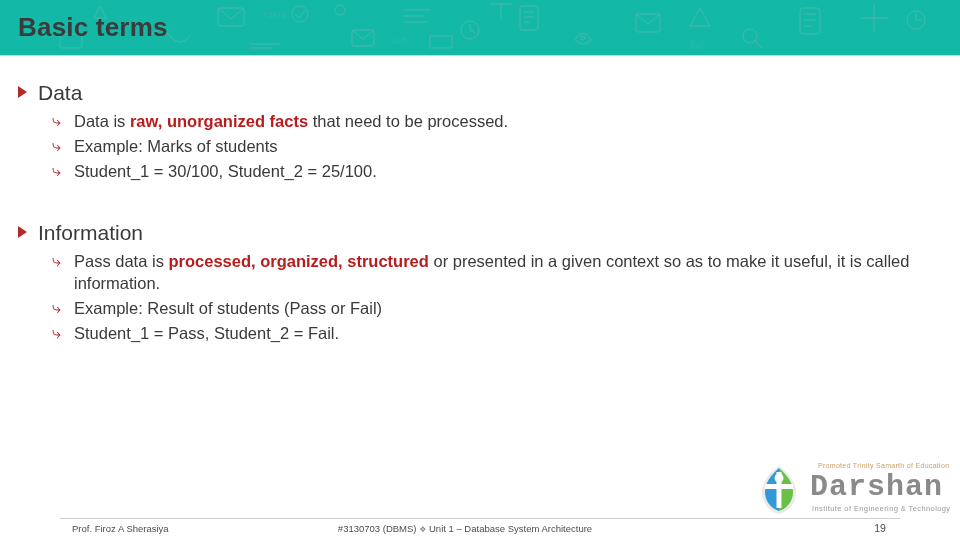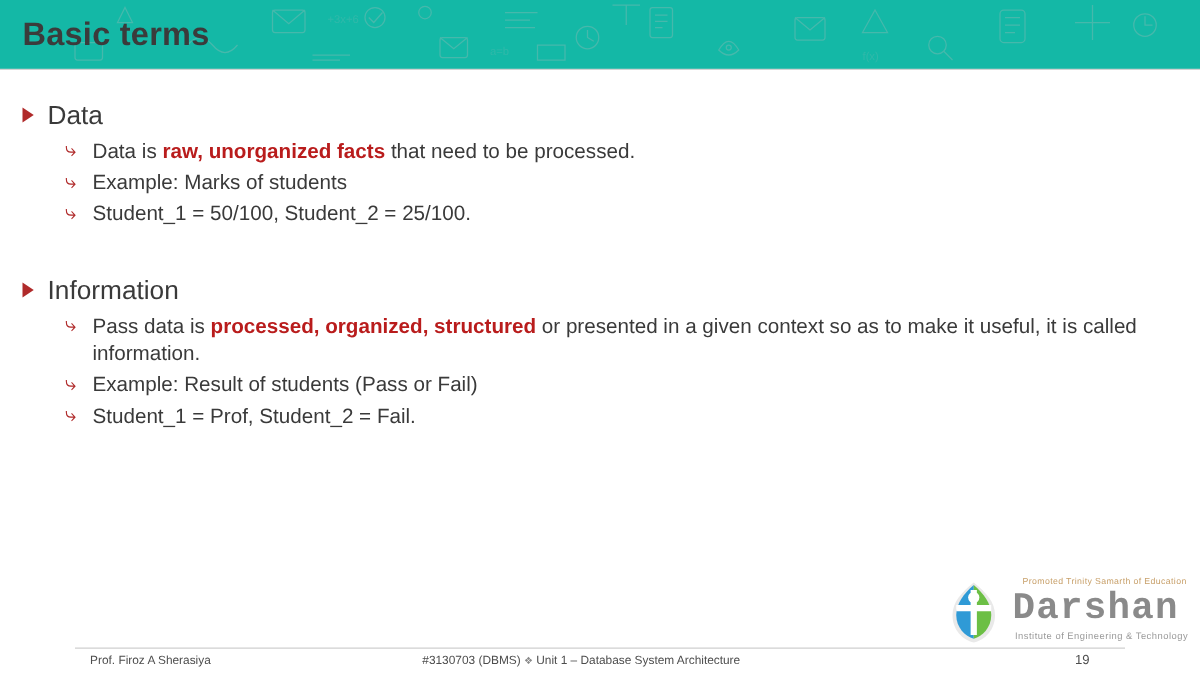--- a/index.html
+++ b/index.html
@@ -185,21 +185,21 @@
   .footer-diamond {
     color: #8a8a8a;
     font-size: 8px;
     vertical-align: middle;
   }
   .footer-page {
     position: absolute;
     left: 860px;
     top: 522px;
     width: 40px;
-    text-align: left;
+    text-align: center;
     font-size: 10.5px;
     color: #4d4d4d;
   }
 </style>
 </head>
 <body>
 
 <div class="slide">
 
   <div class="header">
@@ -256,42 +256,42 @@
       <li class="lvl2">
         <span class="arrow">⤷</span>
         <span>Data is </span><span class="hl">raw, unorganized facts</span><span> that need to be processed.</span>
       </li>
       <li class="lvl2">
         <span class="arrow">⤷</span>
         <span>Example: Marks of students</span>
       </li>
       <li class="lvl2">
         <span class="arrow">⤷</span>
-        <span>Student_1 = 50/100, Student_2 = 25/100.</span>
+        <span>Student_1 = 30/100, Student_2 = 25/100.</span>
       </li>
     </ul>
 
     <div class="spacer-after-data"></div>
 
     <div class="lvl1">
       <span class="tri"></span>
       <span>Information</span>
     </div>
     <ul class="lvl2-list">
       <li class="lvl2">
         <span class="arrow">⤷</span>
         <span>Pass data is </span><span class="hl">processed, organized, structured</span><span> or presented in a given context so as to make it useful, it is called information.</span>
       </li>
       <li class="lvl2">
         <span class="arrow">⤷</span>
         <span>Example: Result of students (Pass or Fail)</span>
       </li>
       <li class="lvl2">
         <span class="arrow">⤷</span>
-        <span>Student_1 = Prof, Student_2 = Fail.</span>
+        <span>Student_1 = Pass, Student_2 = Fail.</span>
       </li>
     </ul>
   </div>
 
   <div class="logo">
     <svg class="logo-mark" viewBox="0 0 54 52">
       <path d="M27 2 C17 10 10 18 10 28 C10 40 18 48 27 50 C36 48 44 40 44 28 C44 18 37 10 27 2 Z" fill="#e9e9e9"></path>
       <path d="M27 4 C19 11 13 19 13 28 C13 38 20 45 27 47 Z" fill="#2f9ad6"></path>
       <path d="M27 4 C35 11 41 19 41 28 C41 38 34 45 27 47 Z" fill="#6cbf45"></path>
       <rect x="24.5" y="8" width="5" height="36" fill="#ffffff"></rect>

